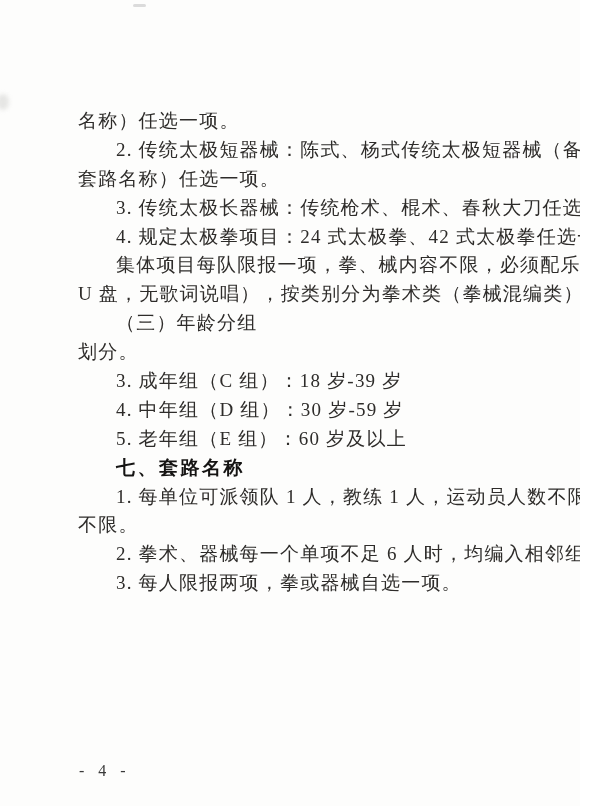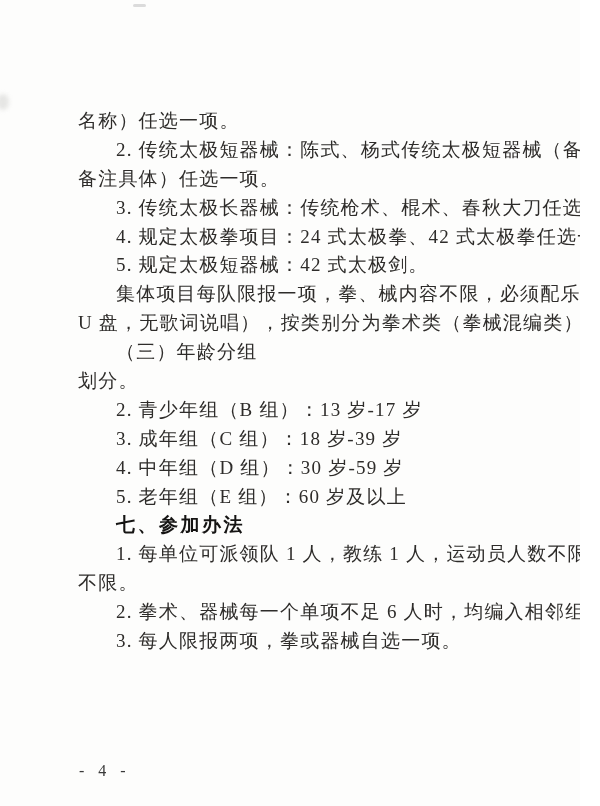--- a/index.html
+++ b/index.html
@@ -78,33 +78,31 @@
 <body>
 
 <div class="page">
 
   <div class="scan-smudge-top"></div>
   <div class="scan-smudge-corner"></div>
 
   <div class="body-text">
     <div class="ln">名称）任选一项。</div>
     <div class="ln ind full">2. 传统太极短器械：陈式、杨式传统太极短器械（备注具体</div>
-    <div class="ln">备注具体）任选一项。</div>
+    <div class="ln">套路名称）任选一项。</div>
     <div class="ln ind">3. 传统太极长器械：传统枪术、棍术、春秋大刀任选一项。</div>
     <div class="ln ind">4. 规定太极拳项目：24 式太极拳、42 式太极拳任选一项。</div>
-    <div class="ln ind">5. 规定太极短器械：42 式太极剑。</div>
     <div class="ln ind full">集体项目每队限报一项，拳、械内容不限，必须配乐（自备</div>
     <div class="ln full">U 盘，无歌词说唱），按类别分为拳术类（拳械混编类）、器械类</div>
     <div class="ln ind">（三）年龄分组</div>
     <div class="ln">划分。</div>
-    <div class="ln ind">2. 青少年组（B 组）：13 岁-17 岁</div>
     <div class="ln ind">3. 成年组（C 组）：18 岁-39 岁</div>
     <div class="ln ind">4. 中年组（D 组）：30 岁-59 岁</div>
     <div class="ln ind">5. 老年组（E 组）：60 岁及以上</div>
-    <div class="ln ind hd">七、参加办法</div>
+    <div class="ln ind hd">七、套路名称</div>
     <div class="ln ind full">1. 每单位可派领队 1 人，教练 1 人，运动员人数不限，男女</div>
     <div class="ln">不限。</div>
     <div class="ln ind">2. 拳术、器械每一个单项不足 6 人时，均编入相邻组别。</div>
     <div class="ln ind">3. 每人限报两项，拳或器械自选一项。</div>
   </div>
 
   <div class="page-number">- 4 -</div>
 
 </div>
 

